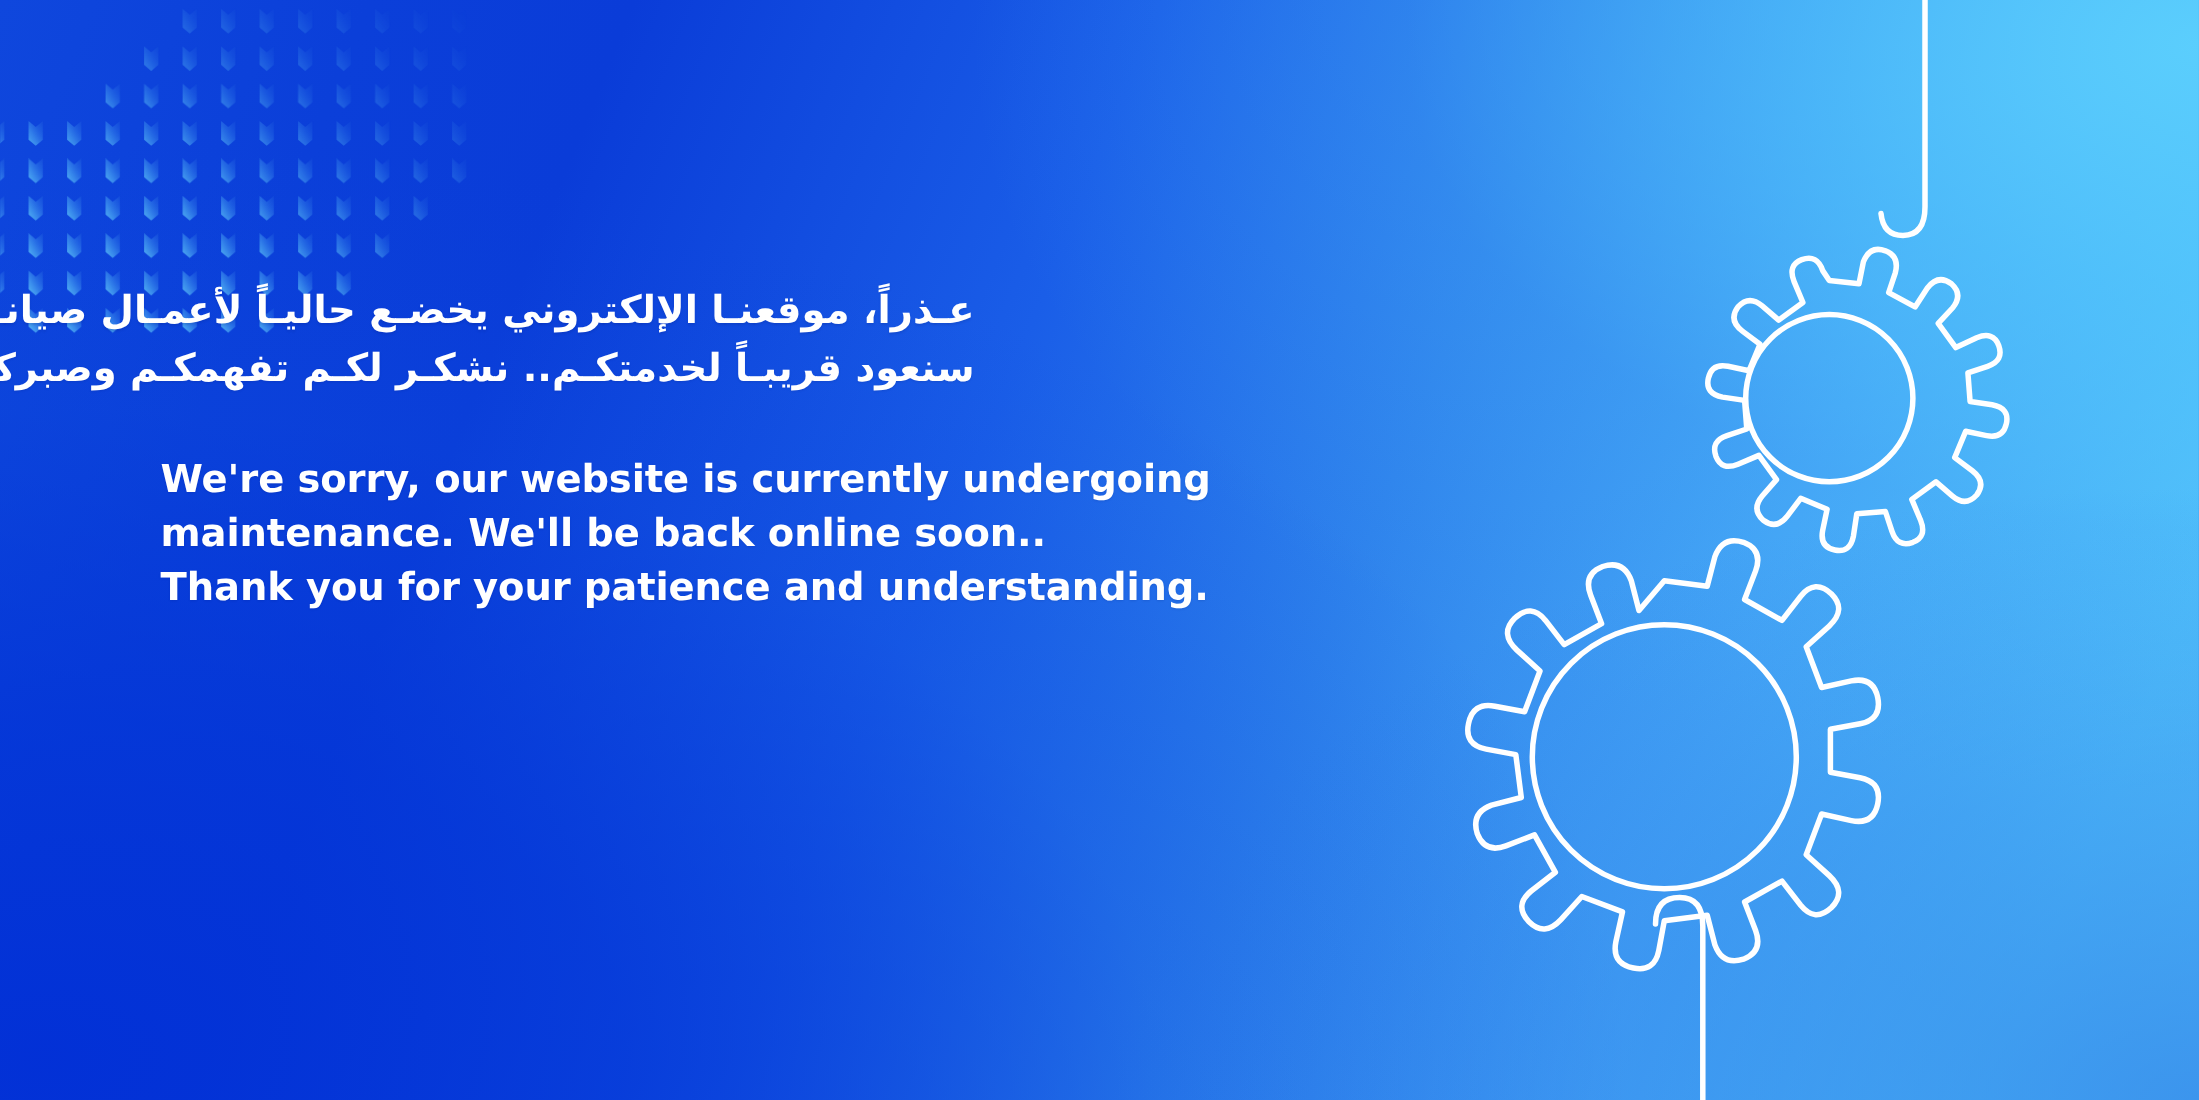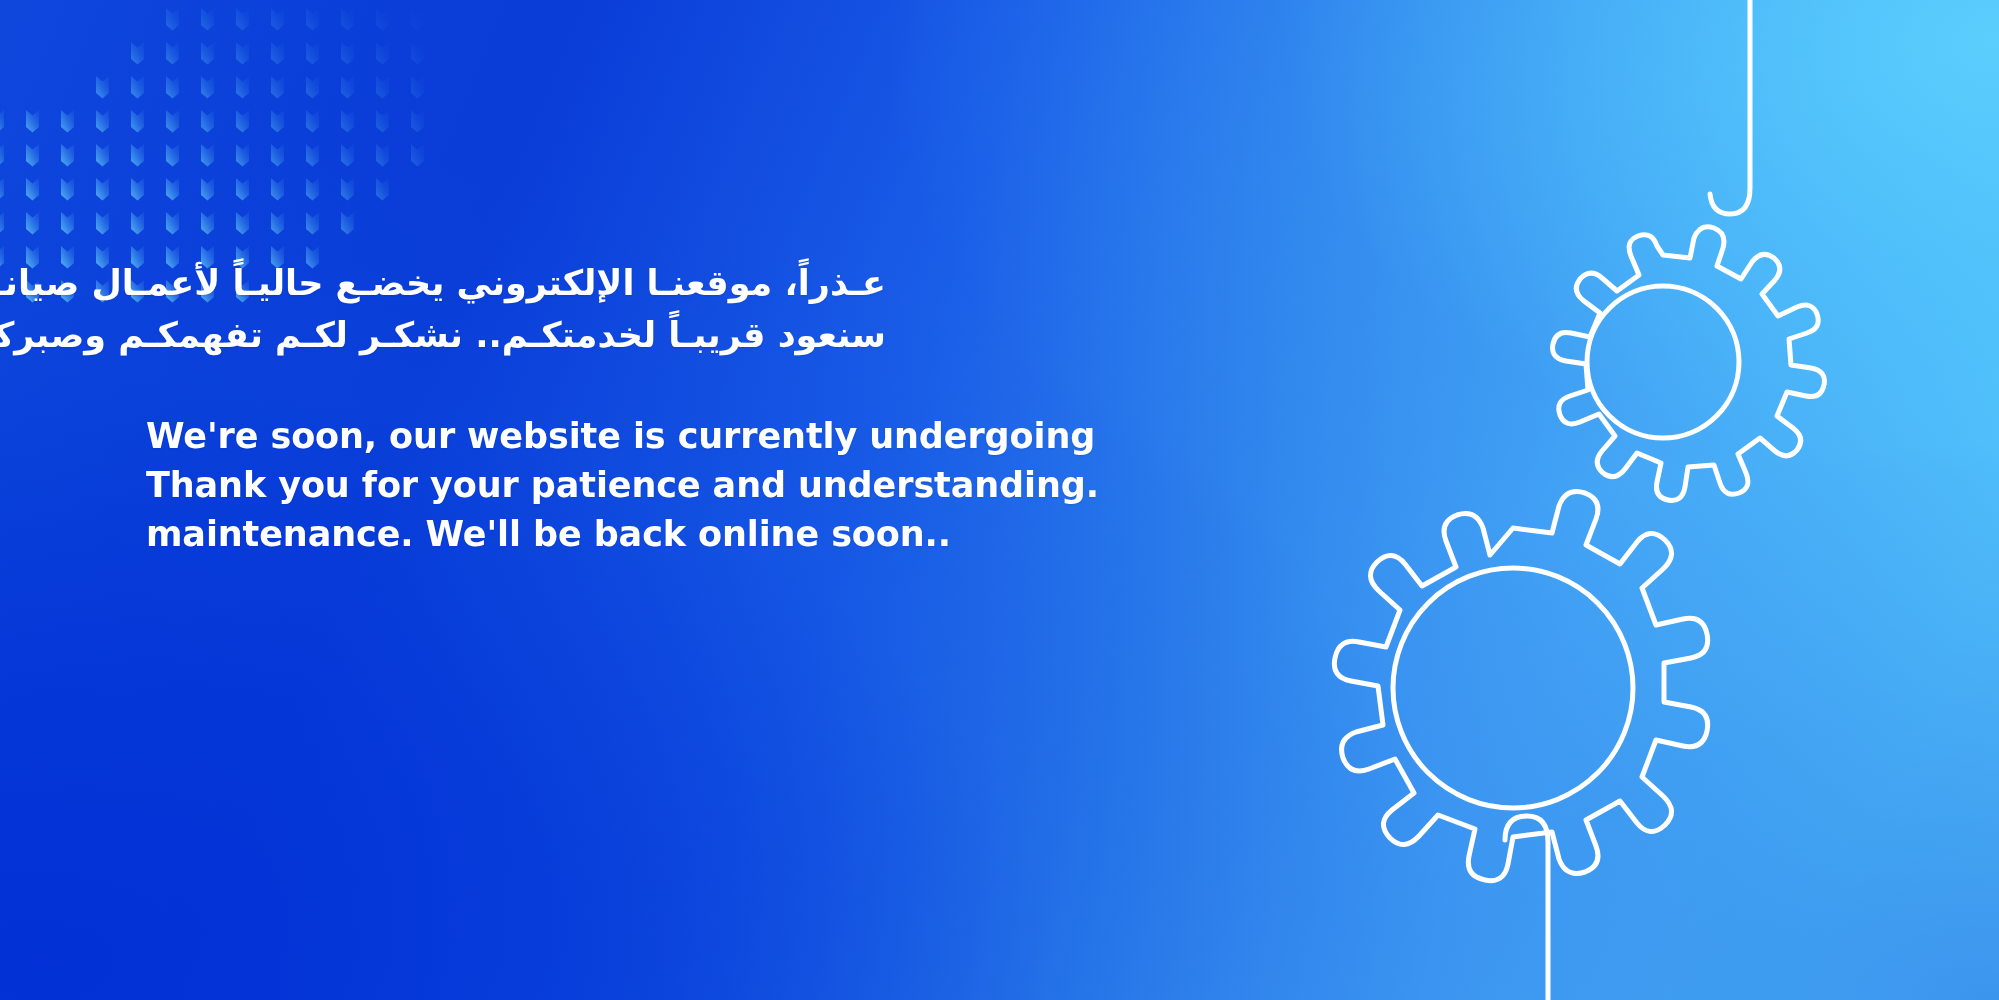--- a/index.html
+++ b/index.html
@@ -312,20 +312,20 @@
   </svg>
 
   <div class="copy">
 
     <div class="arabic-block">
       <span class="arabic-line">عـذراً، موقعنـا الإلكتروني يخضـع حاليـاً لأعمـال صيانــة.</span>
       <span class="arabic-line">سنعود قريبـاً لخدمتكـم.. نشكـر لكـم تفهمكـم وصبركـم</span>
     </div>
 
     <div class="english-block">
-      <span class="english-line">We're soon, our website is currently undergoing</span>
+      <span class="english-line">We're sorry, our website is currently undergoing</span>
+      <span class="english-line">maintenance. We'll be back online soon..</span>
       <span class="english-line">Thank you for your patience and understanding.</span>
-      <span class="english-line">maintenance. We'll be back online soon..</span>
     </div>
 
   </div>
 
 </div>
 
 </body></html>

